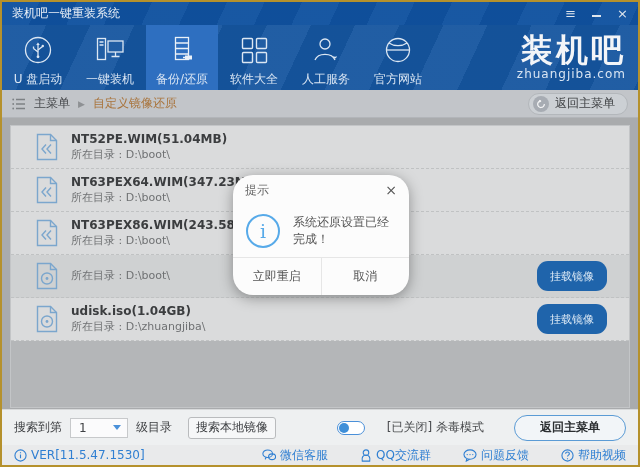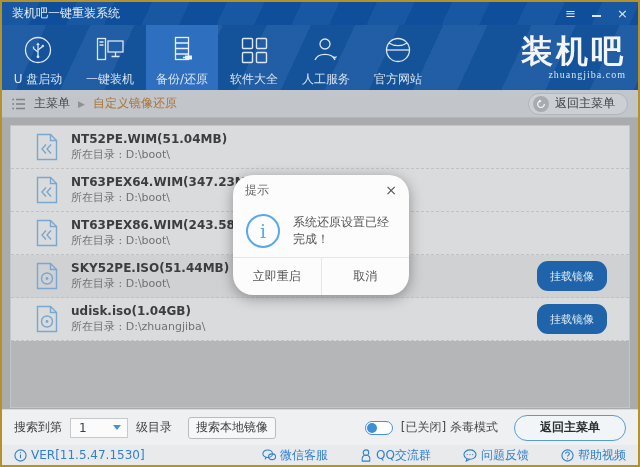--- a/index.html
+++ b/index.html
@@ -37,21 +37,21 @@
   .nav-item.active{ background:#2e6fc0; }
   .nav-item .nicon{ width:32px; height:32px; display:flex; align-items:center; justify-content:center; }
   .nav-item .nlabel{ color:#d9e5f3; font-size:12px; white-space:nowrap; }
   .nav-logo{
     margin-left:auto; padding-right:12px; display:flex; flex-direction:column;
     align-items:flex-end; justify-content:center;
   }
   .nav-logo .logo-text{
     color:#f3f5f8; font-size:32px; font-weight:800; letter-spacing:3px; line-height:1.05;
   }
-  .nav-logo .logo-domain{ color:#d9e5f3; font-size:10px; letter-spacing:1px;font-family:Liberation Serif, serif; }
+  .nav-logo .logo-domain{ color:#d9e5f3; font-size:12px; letter-spacing:1px; }
 
   
   .breadcrumb{
     position:absolute; left:0; top:88px; width:636px; height:28px;
     background:#c2c5c9; display:flex; align-items:center; padding:0 10px;
     border-bottom:1px solid #b2b5b9;
   }
   .bc-list-icon{ display:flex; margin-right:8px; }
   .bc-menu{ font-size:12px; color:#45474a; }
   .bc-arrow{ font-size:9px; color:#8e9194; margin:0 8px; }
@@ -130,21 +130,21 @@
   .depth-select .caret{
     margin-left:auto; width:0; height:0;
     border-left:4px solid transparent; border-right:4px solid transparent;
     border-top:5px solid #4a90d9;
   }
   .search-local-btn{
     margin-left:16px; width:88px; height:22px; background:#f6f7f8;
     border:1px solid #b9bbbd; border-radius:3px;
     display:flex; align-items:center; justify-content:center; cursor:default;
   }
-  .sb-right{ margin-left:auto; display:flex; align-items:center; gap:8px; }
+  .sb-right{ margin-left:auto; display:flex; align-items:center; gap:22px; }
   .toggle{
     width:28px; height:14px; border-radius:7px; border:1px solid #4a90d9;
     background:#ffffff; position:relative; cursor:default;
   }
   .toggle .knob{
     position:absolute; left:1px; top:1px; width:10px; height:10px;
     border-radius:50%; background:#3f8fd8;
   }
   .antivirus-label{ color:#4a4c4f; }
   .install-btn{
@@ -331,21 +331,20 @@
       <div class="row selected">
         <span class="file-icon">
           <svg width="24" height="28" viewBox="0 0 24 28" fill="none" stroke="#7ba6cd" stroke-width="1.4">
             <path d="M2.5 1.5 h13 l6 6 v19 h-19 Z"></path>
             <path d="M15.5 1.5 v6 h6"></path>
             <circle cx="12" cy="16.5" r="5.5"></circle>
             <circle cx="12" cy="16.5" r="1.4" fill="#7ba6cd" stroke="none"></circle>
           </svg>
         </span>
         <span class="row-text">
-          <span class="row-title">SKY52PE.ISO(51.44MB)</span>
           <span class="row-path">所在目录 : D:\boot\</span>
         </span>
         <span class="mount-btn">挂载镜像</span>
       </div>
 
       <div class="row">
         <span class="file-icon">
           <svg width="24" height="28" viewBox="0 0 24 28" fill="none" stroke="#7ba6cd" stroke-width="1.4">
             <path d="M2.5 1.5 h13 l6 6 v19 h-19 Z"></path>
             <path d="M15.5 1.5 v6 h6"></path>

